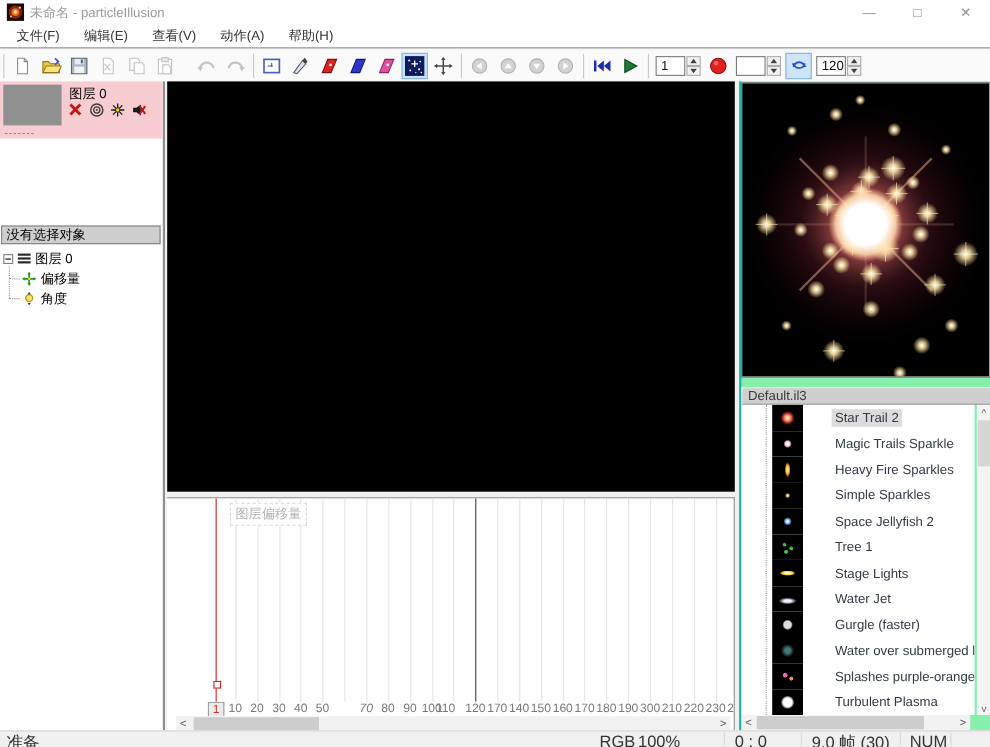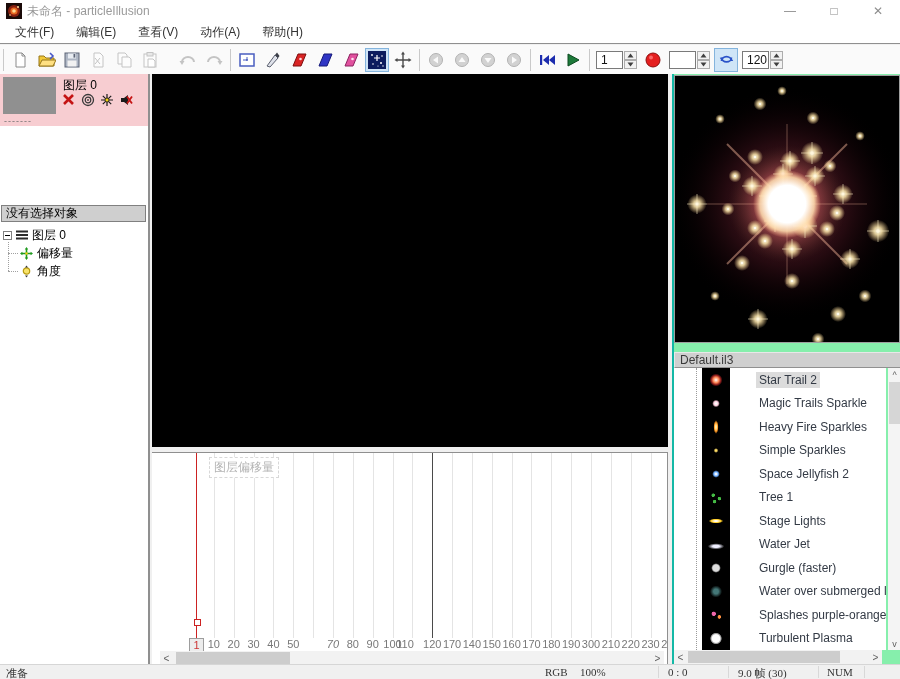--- a/index.html
+++ b/index.html
@@ -87,21 +87,21 @@
   .lib-thumb{position:absolute;left:28px;top:0;width:28px;height:23.5px;background:#000;}
   .lib-label{margin-left:82px;color:#333a45;white-space:nowrap;padding:1px 3px;}
   .lib-label.sel{background:#dcdcdc;}
   .vscroll{position:absolute;left:214px;top:294px;width:13px;height:282px;background:#f4f4f4;}
   .vs-arrow{width:13px;height:13px;color:#606060;font-size:9px;display:flex;align-items:center;justify-content:center;}
   .vs-arrow.down{position:absolute;bottom:0;}
   .vs-thumb{position:absolute;left:1px;top:14px;width:11px;height:42px;background:#d6d6d6;}
   .lib-hscroll{left:0px;top:576px;width:208px;}
   
   .statusbar{position:absolute;left:0;top:664px;width:900px;height:15px;background:#f0f0f0;
-             border-top:1px solid #d6d6d6;font-size:11px;color:#333;font-family:Liberation Serif, serif;}
+             border-top:1px solid #d6d6d6;font-size:15px;color:#333;}
   .statusbar span{position:absolute;top:1px;}
   .ssep{position:absolute;top:1px;width:1px;height:12px;background:#d8d8d8;}
   svg{display:block;}
 </style>
 </head>
 <body>
 <div class="app">
 
 <div class="titlebar">
   <svg class="appicon" viewBox="0 0 16 16">

